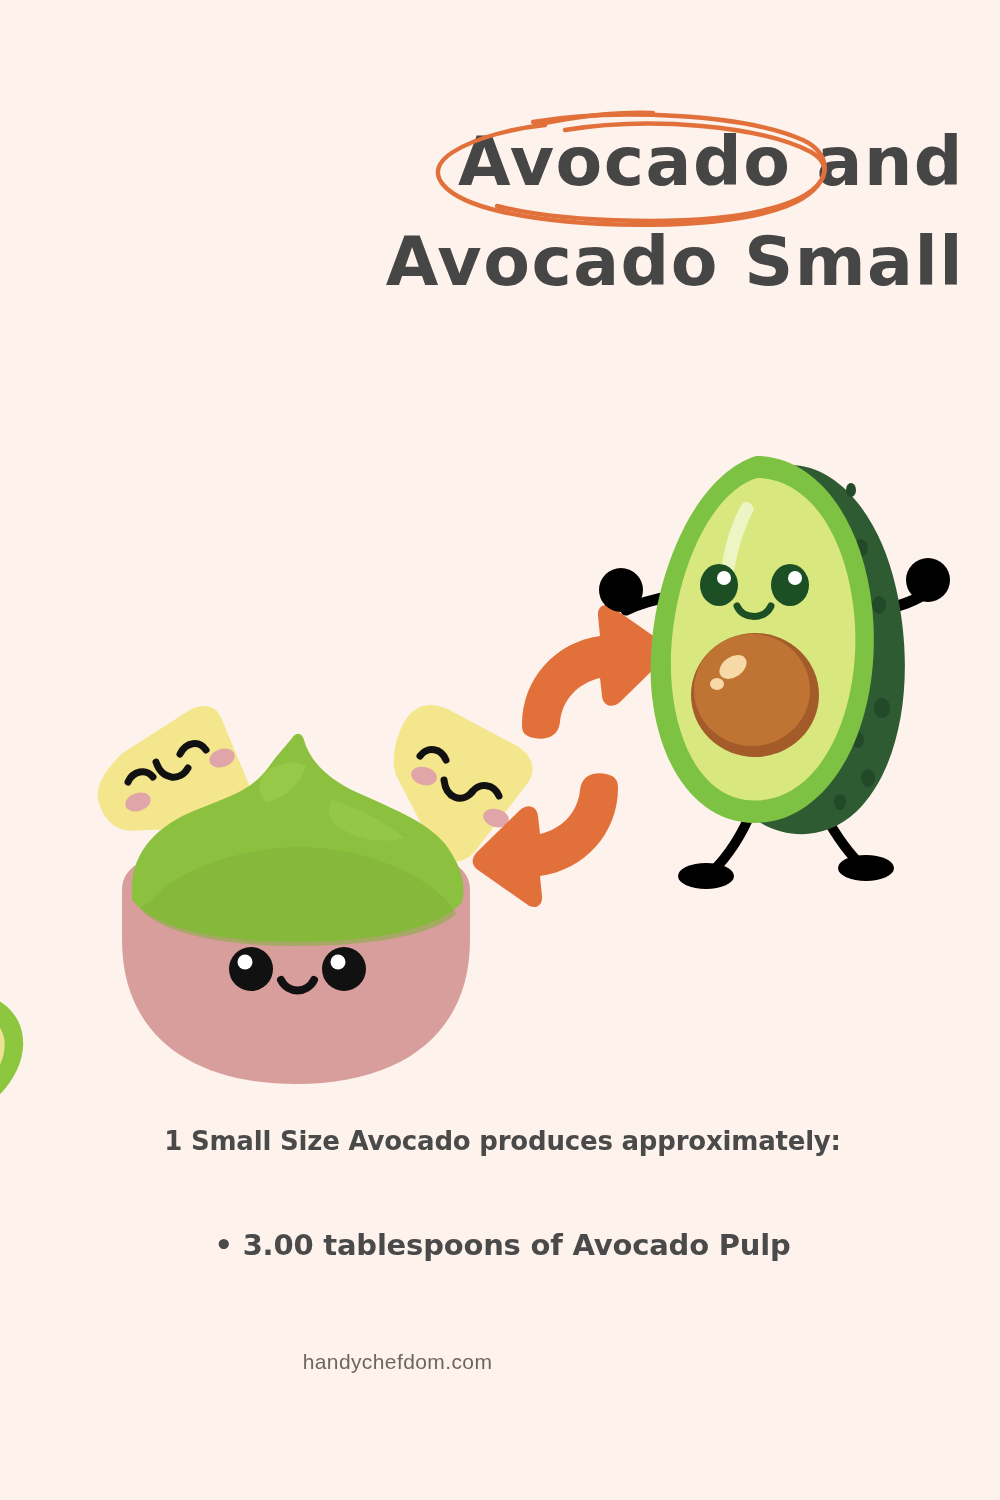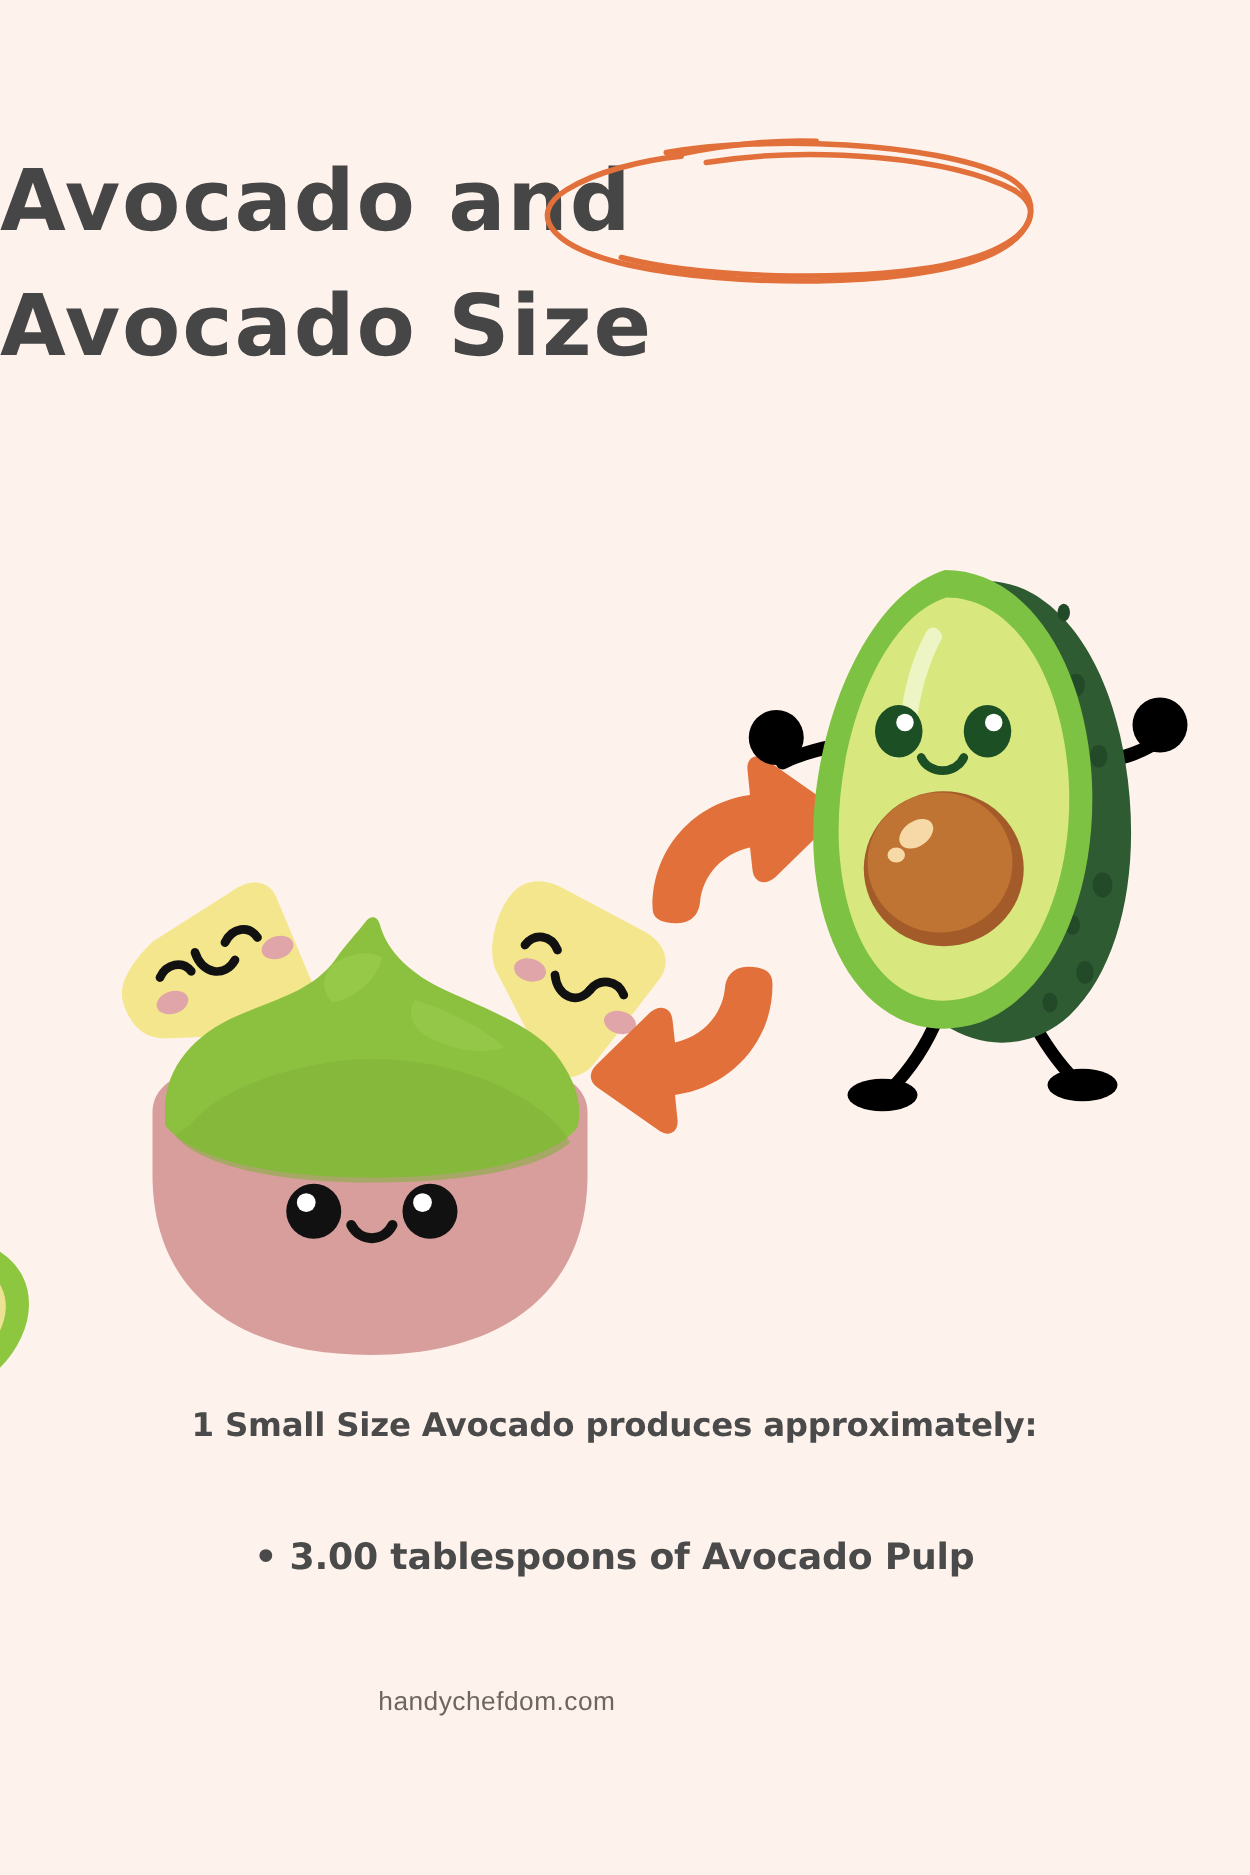--- a/index.html
+++ b/index.html
@@ -8,21 +8,21 @@
     background:#FDF3EC;
     font-family:"Liberation Sans", sans-serif;
     position:relative;
     overflow:hidden;
   }
 
   
   .title-block{
     position:absolute;
     top:112px; left:0; width:964px;
-    text-align:left;
+    text-align:right;
     z-index:3;
   }
   .title-line{
     font-family:"DejaVu Sans", sans-serif;
     font-weight:700;
     font-size:68px;
     line-height:100px;
     letter-spacing:1.5px;
     color:#464646;
     white-space:nowrap;
@@ -40,21 +40,21 @@
     position:absolute;
     top:420px; left:0;
     width:1000px; height:700px;
     z-index:2;
   }
   .art{ position:absolute; top:0; left:0; }
 
   
   .result-block{
     position:absolute;
-    top:1126px; left:0; width:968px;
+    top:1126px; left:11px; width:968px;
     text-align:center;
     z-index:3;
     padding-left:15px;
   }
   .result-headline{
     font-family:"DejaVu Sans", sans-serif;
     font-weight:700;
     font-size:26px;
     letter-spacing:-0.2px;
     color:#4A4A4A;
@@ -78,21 +78,21 @@
     font-size:21px;
     letter-spacing:0.4px;
     color:#6E6560;
   }
 </style>
 </head>
 <body>
 
 <div class="title-block">
   <div class="title-line">Avocado and</div>
-  <div class="title-line">Avocado Size</div>
+  <div class="title-line">Avocado Small</div>
 </div>
 
 <svg class="doodle-ellipse" viewBox="0 0 425 135">
   <g fill="none" stroke="#E2703A" stroke-width="4.4" stroke-linecap="round">
     <path d="M 118 22 C 200 8, 330 14, 388 40 C 420 55, 418 88, 372 106 C 310 130, 170 130, 88 112 C 26 98, 6 72, 38 52 C 62 37, 100 28, 130 25"></path>
     <path d="M 150 30 C 236 16, 346 26, 396 52 C 424 68, 408 96, 350 110 C 286 126, 152 124, 82 106"></path>
     <path d="M 125 24 C 175 14, 212 12, 238 13"></path>
   </g>
 </svg>
 

